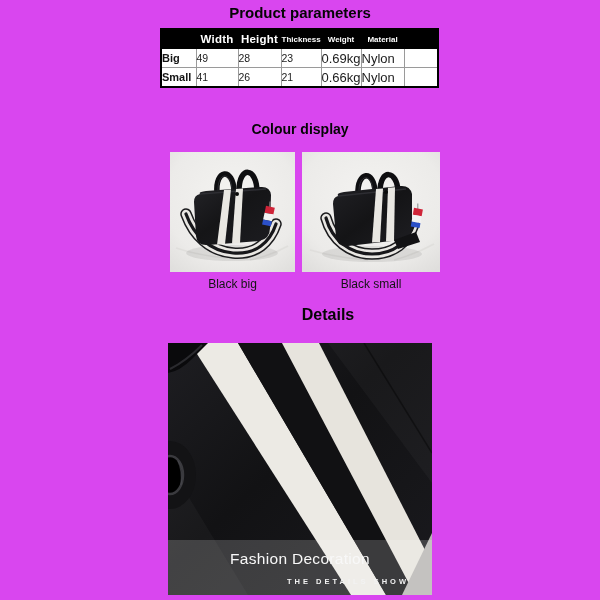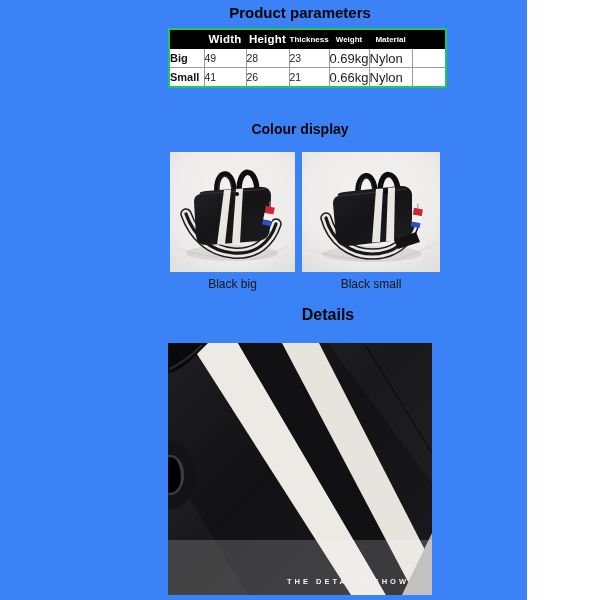--- a/index.html
+++ b/index.html
@@ -1,26 +1,26 @@
 <!DOCTYPE html>
 <html><head>
 <meta charset="utf-8">
 <style>
   html,body{margin:0;padding:0;background:#ffffff;}
-  #canvas{position:relative;width:527px;height:600px;background:#3b82f6;overflow:hidden;
+  #canvas{position:relative;width:600px;height:600px;background:#d946ef;overflow:hidden;
           font-family:"Liberation Sans",sans-serif;color:#111;text-decoration:underline;}
   .abs{position:absolute;}
   .sec-title{width:600px;text-align:center;font-weight:bold;color:#050505;}
   #title-params{top:4px;left:0;font-size:15px;}
   #title-colour{top:121px;left:0;font-size:14px;}
   #title-details{top:306px;left:16px;font-size:16px;padding-left:12px;}
 
   
-  #param-table{left:168px;top:28px;border-collapse:collapse;table-layout:fixed;
-               width:277px;border:2px solid #22c55e;}
+  #param-table{left:160px;top:28px;border-collapse:collapse;table-layout:fixed;
+               width:277px;border:2px solid #000000;}
   #param-table th{background:#000000;color:#ffffff;border:1px solid #000;font-weight:bold;
                   padding:0;height:18px;text-align:center;vertical-align:middle;}
   #param-table th.h-big{font-size:11.5px;letter-spacing:.2px;}
   #param-table th.h-small{font-size:8px;font-weight:bold;}
   #param-table td{border:1px solid #9a9a9a;padding:0;height:18px;text-align:left;
                   vertical-align:middle;background:#fff;color:#1c1c1c;}
   #param-table td.c-label{font-size:11px;font-weight:bold;color:#151515;}
   #param-table td.c-num{font-size:10.5px;}
   #param-table td.c-small{font-size:13px;margin-left:20px;}
 
@@ -190,16 +190,17 @@
       <polygon points="70,0 114,0 247,252 218,252" fill="#111113"></polygon>
       <polygon points="114,0 151,0 280,252 247,252" fill="#e7e4dd"></polygon>
       <path d="M 0,0 L 40,0 L 24,16 Q 12,28 0,30 Z" fill="#0a0a0c"></path>
       <path d="M 34,2 Q 18,18 2,26" stroke="#2a2a2e" stroke-width="2" fill="none"></path>
       <ellipse cx="2" cy="132" rx="26" ry="34" fill="#131315"></ellipse>
       <ellipse cx="2" cy="132" rx="13" ry="19" fill="#000000" stroke="#3a3a3e" stroke-width="2.5"></ellipse>
       <path d="M 10,118 Q 15,128 13,142" stroke="#4a4a50" stroke-width="1.5" fill="none" opacity="0.7"></path>
       <polygon points="264,190 264,252 234,252" fill="#b7b5b2"></polygon>
       <rect x="0" y="197" width="264" height="55" fill="#ffffff" opacity="0.18"></rect>
     </svg>
+    <div id="overlay-title" class="abs">Fashion Decoration</div>
     <div id="overlay-subtitle" class="abs">THE DETAILS SHOW</div>
   </div>
 
 </div>
 
 </body></html>

